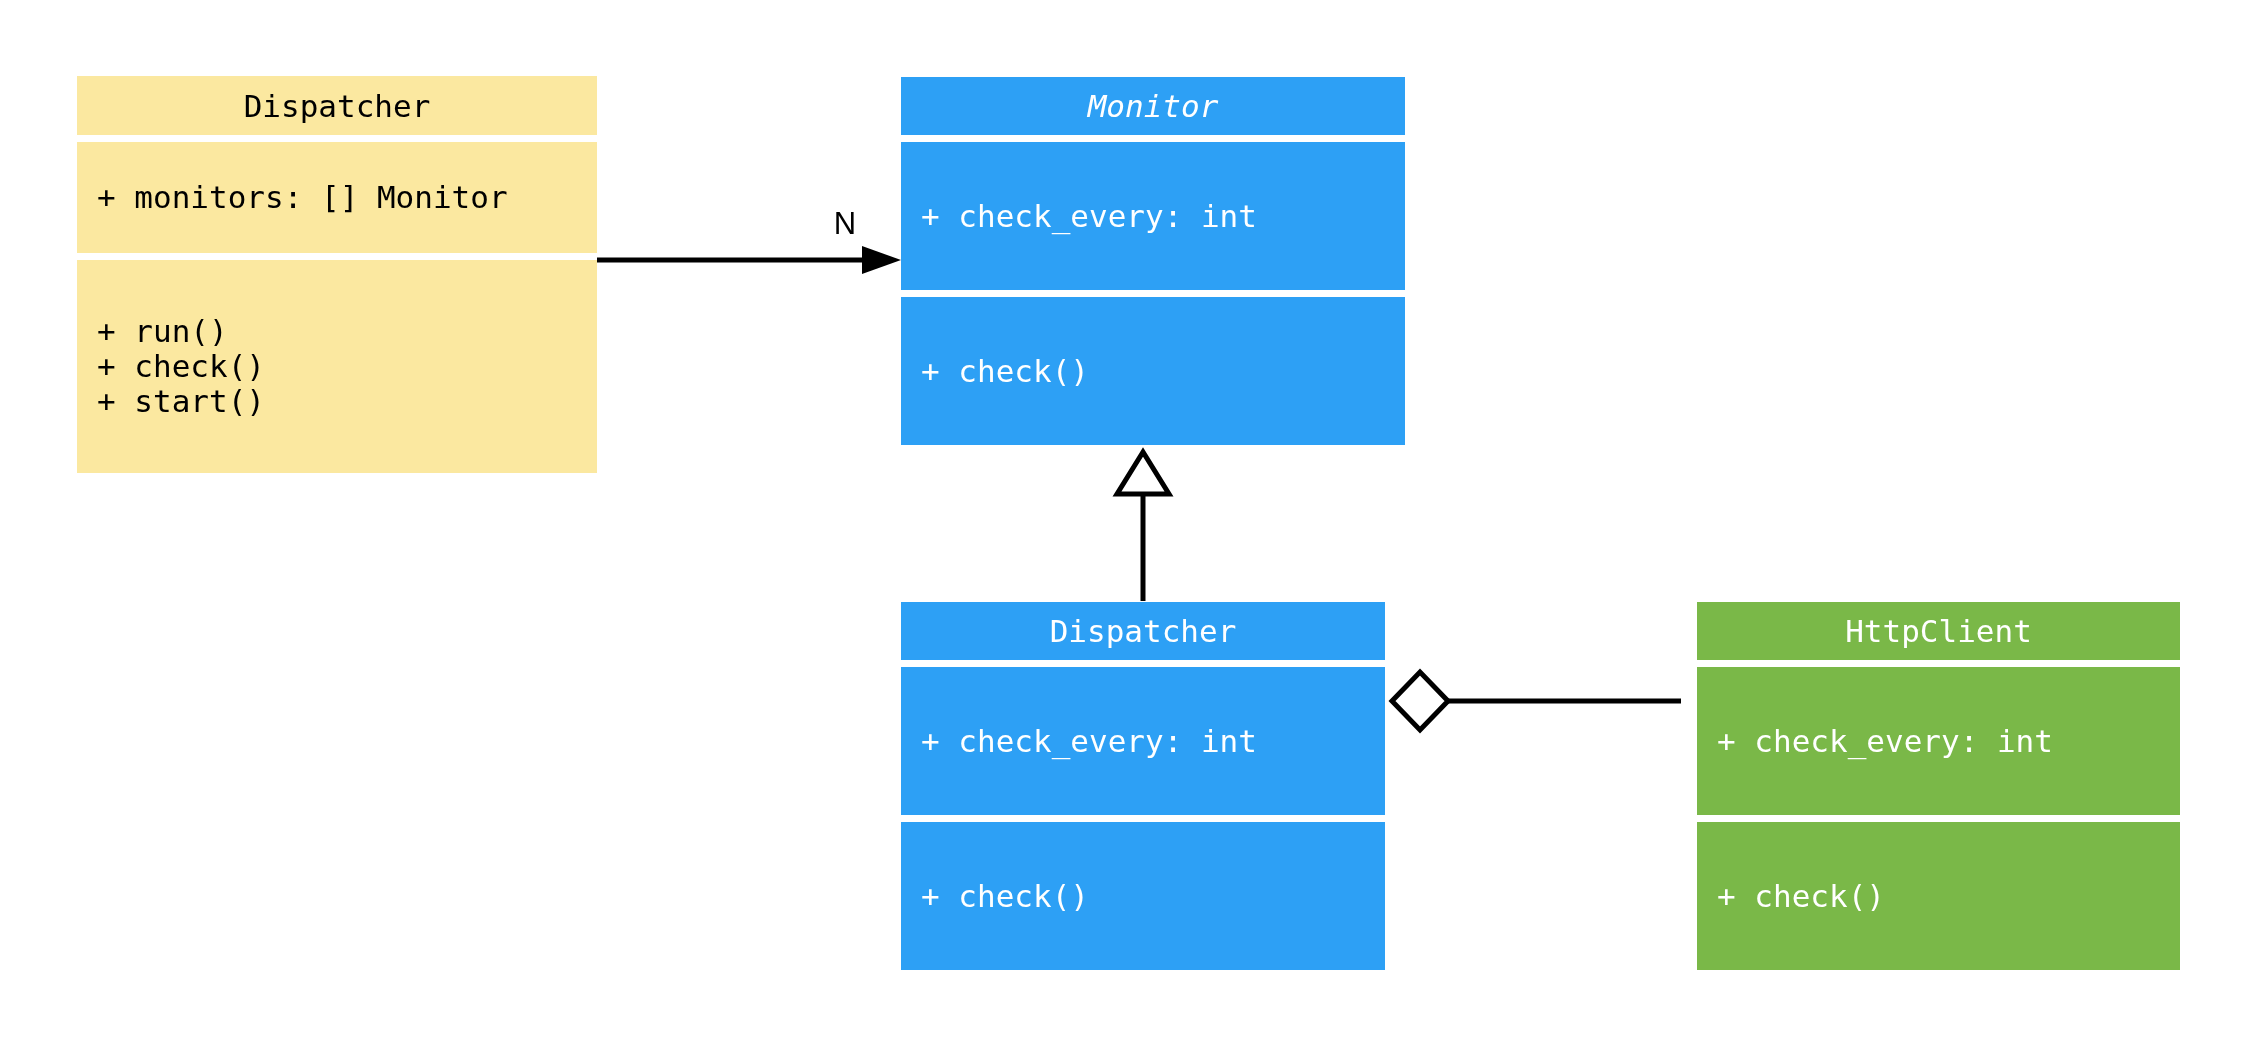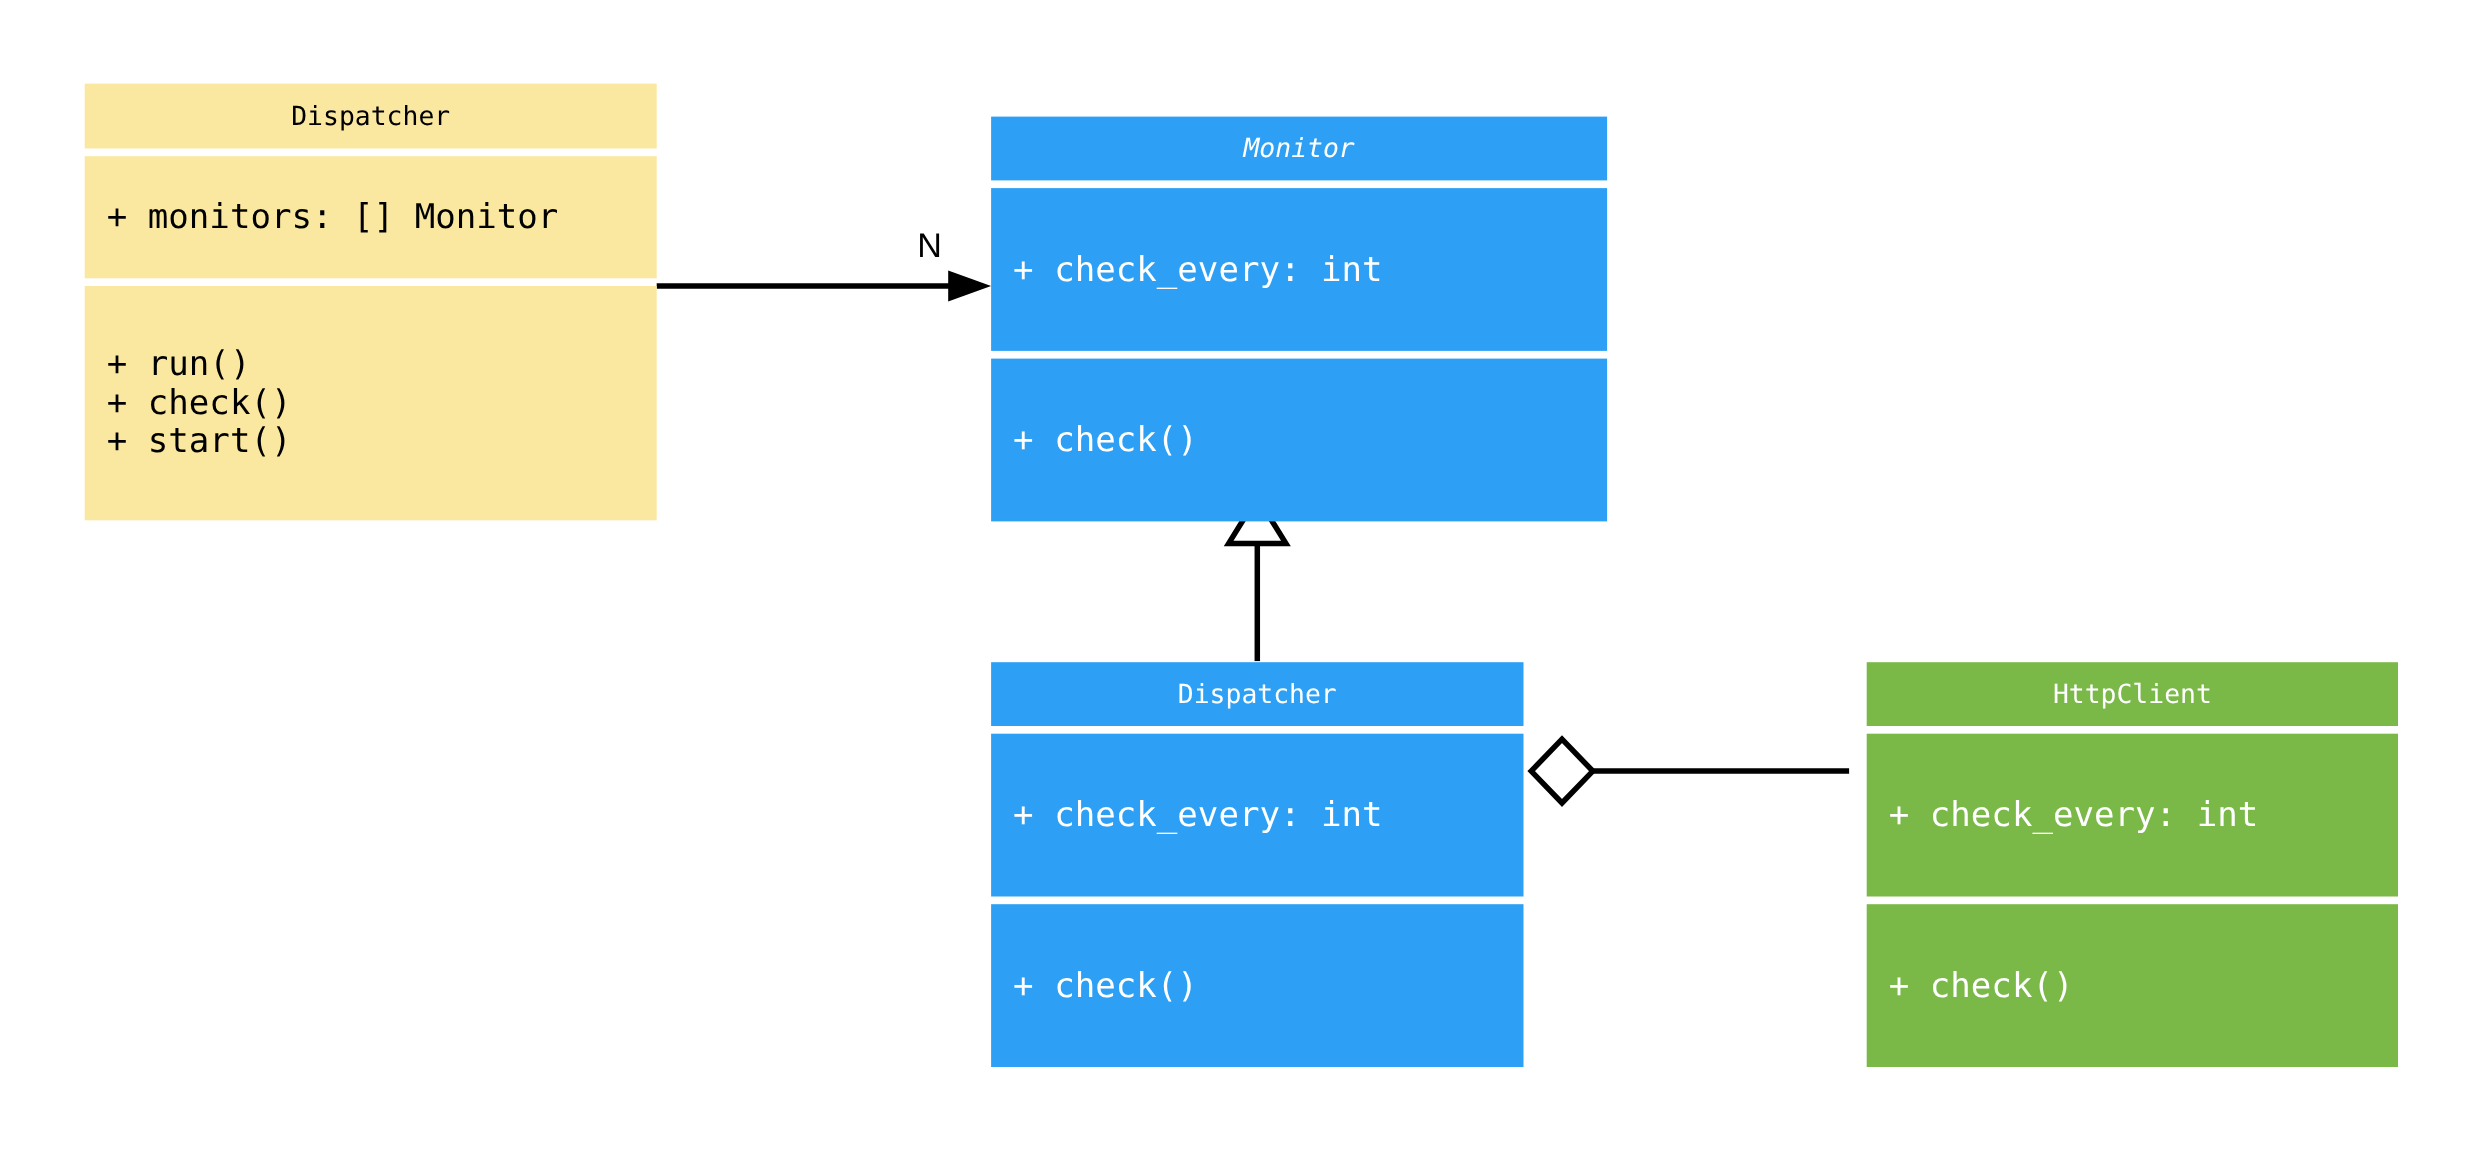--- a/index.html
+++ b/index.html
@@ -30,21 +30,21 @@
   }
   .band {
     flex: 0 0 auto;
     display: flex;
     align-items: center;
     box-sizing: border-box;
   }
   .band + .band { margin-top: 7px; }
   .band.title {
     justify-content: center;
-    font-size: 24px;
+    font-size: 31px;
   }
   .band.members {
     flex-direction: column;
     align-items: flex-start;
     justify-content: center;
     padding-left: 20px;
     font-size: 31px;
     line-height: 35px;
   }
   .member { white-space: pre; }
@@ -93,21 +93,21 @@
     <div class="band members" style="height:111px">
       <div class="member">+ monitors: [] Monitor</div>
     </div>
     <div class="band members" style="height:213px">
       <div class="member">+ run()</div>
       <div class="member">+ check()</div>
       <div class="member">+ start()</div>
     </div>
   </div>
 
-  <div class="uml-class c-blue title-italic" style="left:901px; top:77px; width:560px;margin-top:29px;">
+  <div class="uml-class c-blue title-italic" style="left:901px; top:77px; width:504px;">
     <div class="band title" style="height:58px">Monitor</div>
     <div class="band members" style="height:148px">
       <div class="member">+ check_every: int</div>
     </div>
     <div class="band members" style="height:148px">
       <div class="member">+ check()</div>
     </div>
   </div>
 
   <div class="uml-class c-blue" style="left:901px; top:602px; width:484px;">

